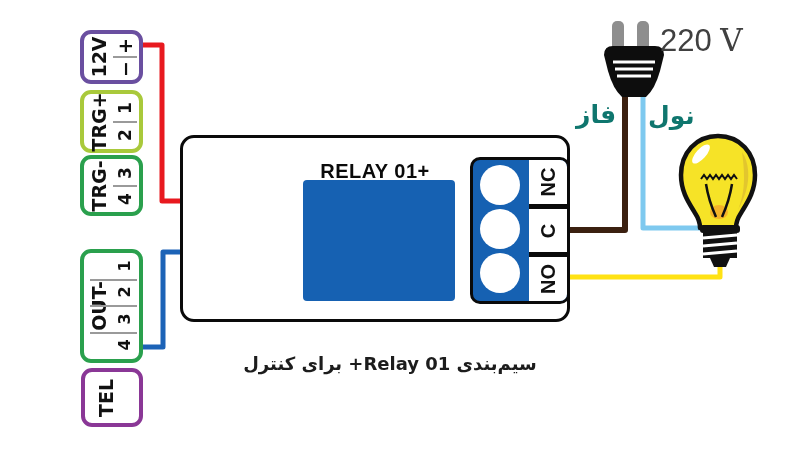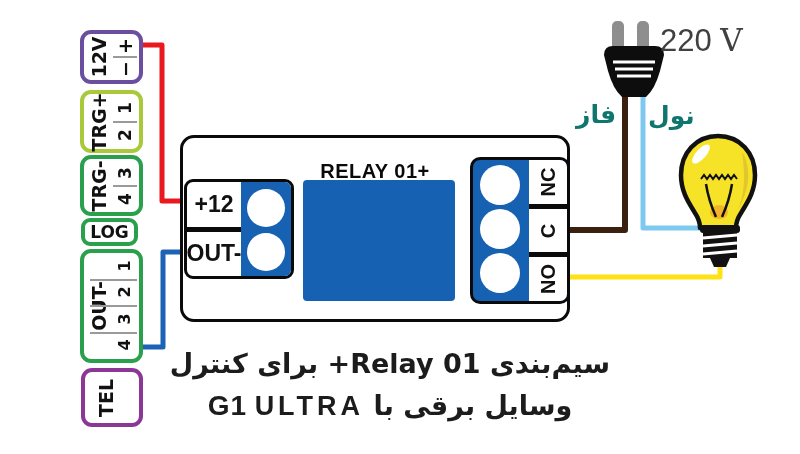--- a/index.html
+++ b/index.html
@@ -36,21 +36,21 @@
   .termR .blackdiv{position:absolute;left:0;width:38px;height:5px;background:#0a0a0a;}
   .termR .lblcell .vtext{left:50%;top:50%;font-size:20px;font-family:"Liberation Sans","DejaVu Sans",sans-serif;}
   
   .voltage{position:absolute;left:660px;top:22px;font-size:31px;color:#404040;z-index:2;
            font-family:"Liberation Sans","DejaVu Sans",sans-serif;}
   .voltage .unit{font-family:"DejaVu Serif","Liberation Serif",serif;}
   .fa-label{position:absolute;font-weight:bold;font-size:25px;color:#0f766e;z-index:2;white-space:nowrap;}
   
   .caption{position:absolute;left:150px;top:342px;width:480px;text-align:center;direction:rtl;z-index:2;
            font-weight:bold;color:#1c1c1c;}
-  .caption .l1{font-size:27px;line-height:44px;}
+  .caption .l1{font-size:18px;line-height:44px;}
   .caption .l2{font-size:27px;line-height:40px;}
   .caption .brand{font-family:"Liberation Sans","DejaVu Sans",sans-serif;}
   .caption .brand .g1{letter-spacing:1px;font-size:28px;}
   .caption .brand .ultra{letter-spacing:4px;font-size:27px;}
 </style>
 </head>
 <body>
 
 <div class="stage">
 
@@ -98,51 +98,39 @@
     <span class="pin-div" style="left:52%;width:44%;top:calc(50% - 1px);"></span>
   </div>
 
   <div class="blk" style="left:80px;top:155px;width:63px;height:61px;border-color:var(--green);">
     <span class="vtext" style="left:28%;top:50%;font-size:19px;">TRG-</span>
     <span class="vtext" style="left:74%;top:26%;font-size:17px;">3</span>
     <span class="vtext" style="left:74%;top:75%;font-size:17px;">4</span>
     <span class="pin-div" style="left:52%;width:44%;top:calc(50% - 1px);"></span>
   </div>
 
-  <div class="blk" style="left:81px;top:218px;width:57px;height:28px;border-color:var(--green);border-radius:9px;">
-    <span class="htext" style="font-size:17px;">LOG</span>
-  </div>
 
   <div class="blk" style="left:80px;top:249px;width:63px;height:114px;border-color:var(--green);">
     <span class="vtext" style="left:28%;top:50%;font-size:19px;">OUT-</span>
     <span class="vtext" style="left:74%;top:12%;font-size:16px;">1</span>
     <span class="vtext" style="left:74%;top:37%;font-size:16px;">2</span>
     <span class="vtext" style="left:74%;top:62%;font-size:16px;">3</span>
     <span class="vtext" style="left:74%;top:87%;font-size:16px;">4</span>
     <span class="pin-div" style="left:10%;width:86%;top:calc(25% - 1px);"></span>
     <span class="pin-div" style="left:10%;width:86%;top:calc(50% - 1px);"></span>
     <span class="pin-div" style="left:10%;width:86%;top:calc(75% - 1px);"></span>
   </div>
 
   <div class="blk" style="left:81px;top:368px;width:62px;height:59px;border-color:var(--purple_tel);">
     <span class="vtext" style="left:38%;top:50%;font-size:19px;">TEL</span>
   </div>
 
   <div class="relay">
     <div class="relay-title">RELAY 01+</div>
 
-    <div class="termL">
-      <div class="bluezone">
-        <span class="screw" style="left:6px;top:7px;"></span>
-        <span class="screw" style="left:6px;top:51px;"></span>
-      </div>
-      <div class="cell" style="top:0;">+12</div>
-      <div class="blackdiv"></div>
-      <div class="cell" style="top:49px;">OUT-</div>
-    </div>
 
     <div class="relay-chip"></div>
 
     <div class="termR">
       <span class="screw" style="left:7px;top:5px;width:40px;height:40px;"></span>
       <span class="screw" style="left:7px;top:49px;width:40px;height:40px;"></span>
       <span class="screw" style="left:7px;top:93px;width:40px;height:40px;"></span>
       <div class="lblcol">
         <div class="lblcell" style="top:0;height:44px;">
           <span class="vtext">NC</span>
@@ -159,18 +147,15 @@
     </div>
   </div>
 
   <div class="voltage"><span>220</span> <span class="unit">V</span></div>
 
   <div class="fa-label" style="left:576px;top:100px;" dir="rtl">فاز</div>
   <div class="fa-label" style="left:648px;top:101px;" dir="rtl">نول</div>
 
   <div class="caption">
     <div class="l1">سیم‌بندی Relay 01+ برای کنترل</div>
-    <div class="l2"><span>وسایل برقی با</span>
-      <span class="brand"><span class="g1">G1</span> <span class="ultra">ULTRA</span></span>
-    </div>
   </div>
 
 </div>
 
 </body></html>

